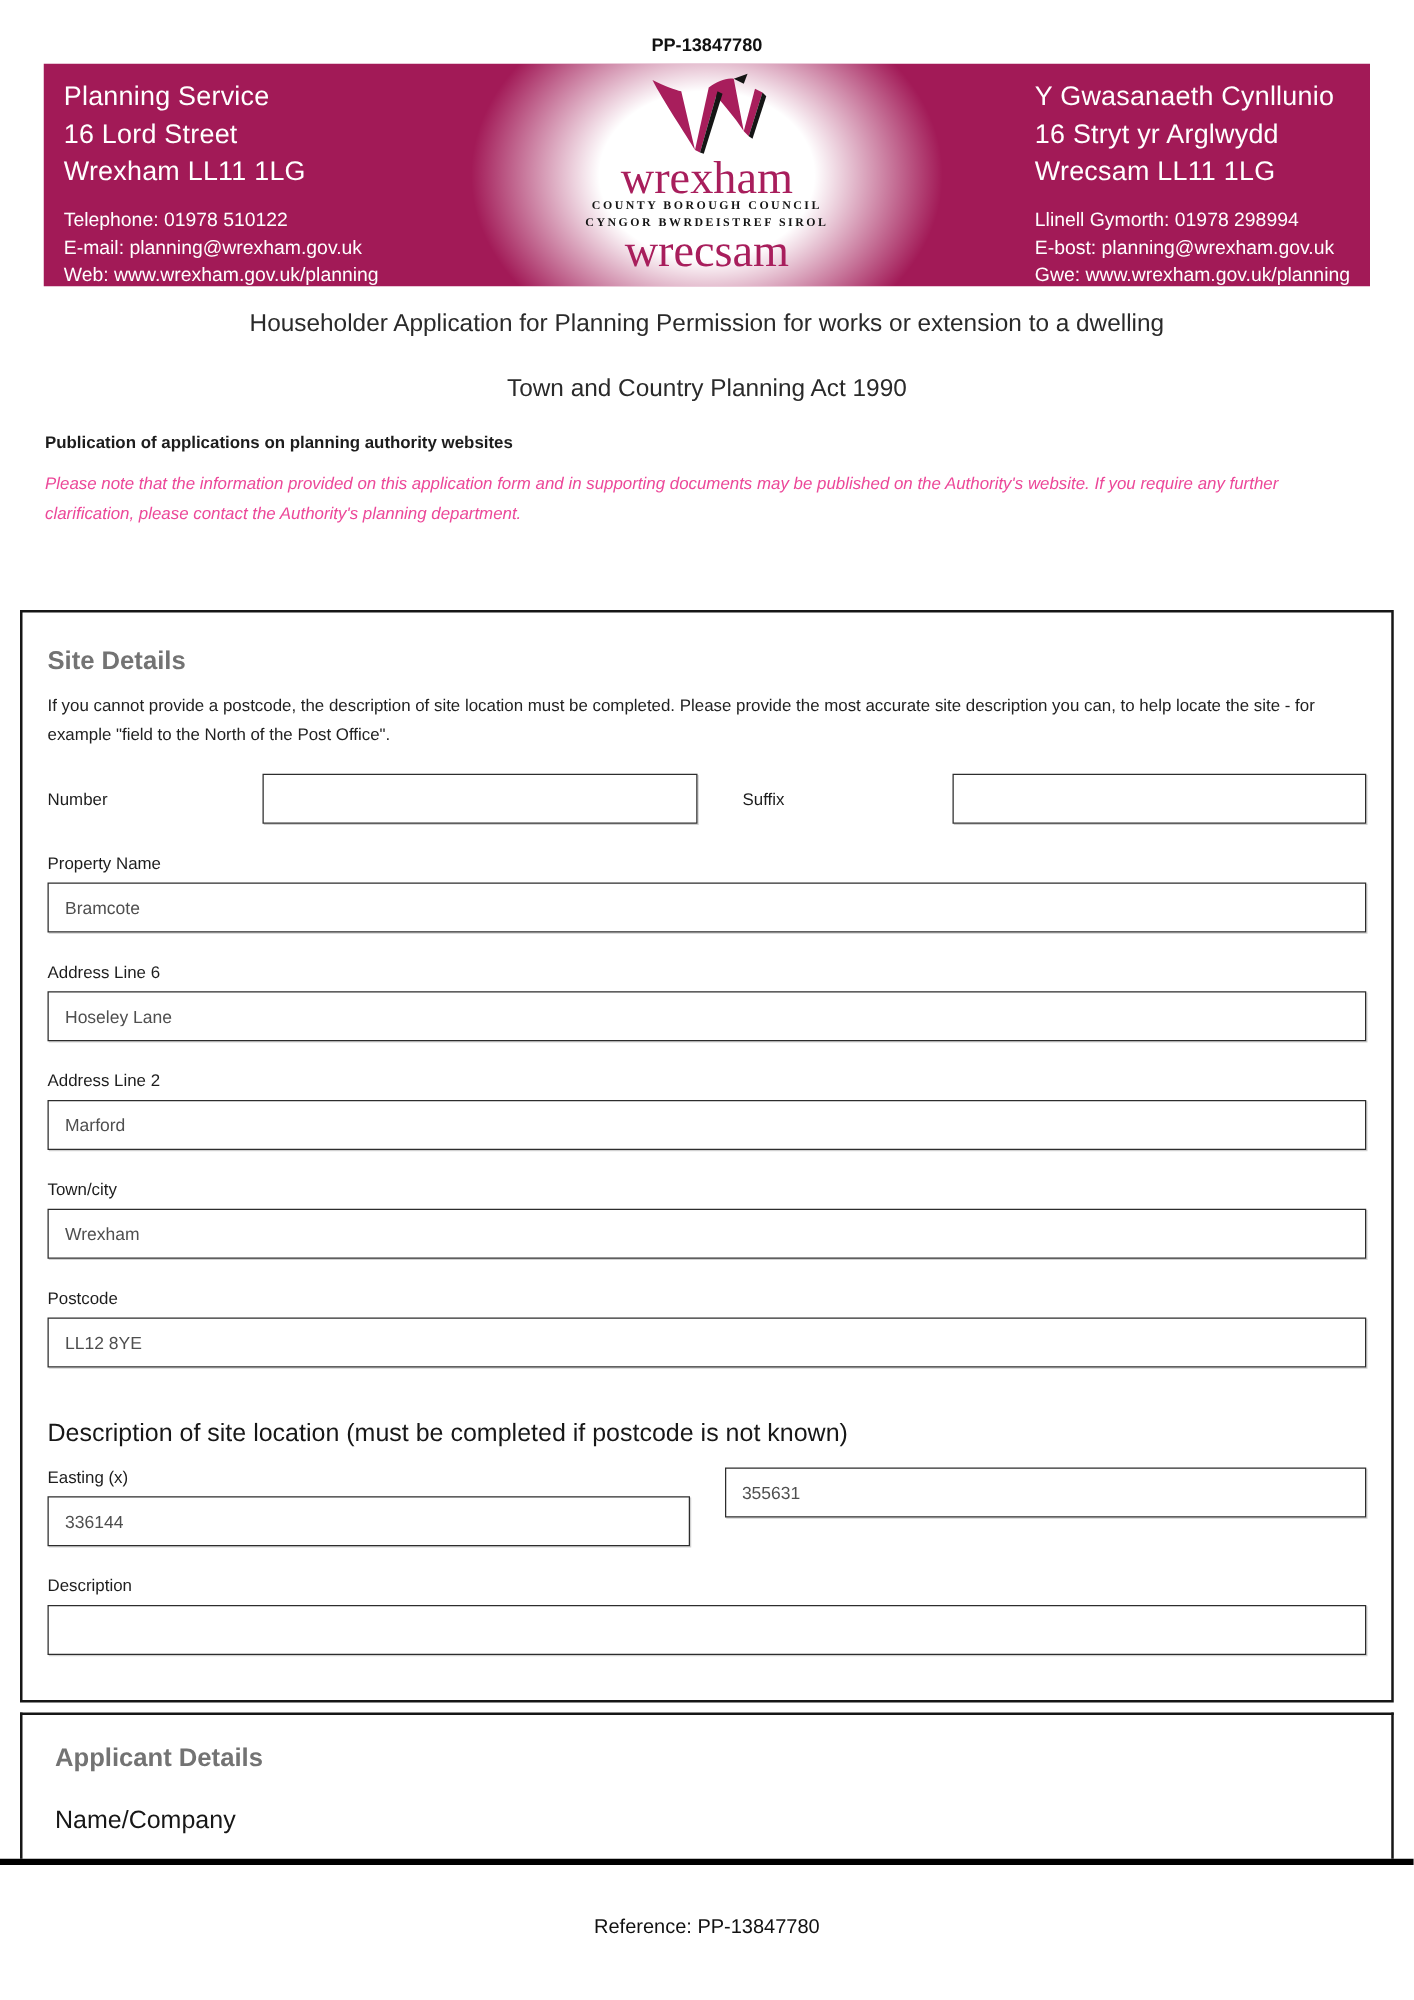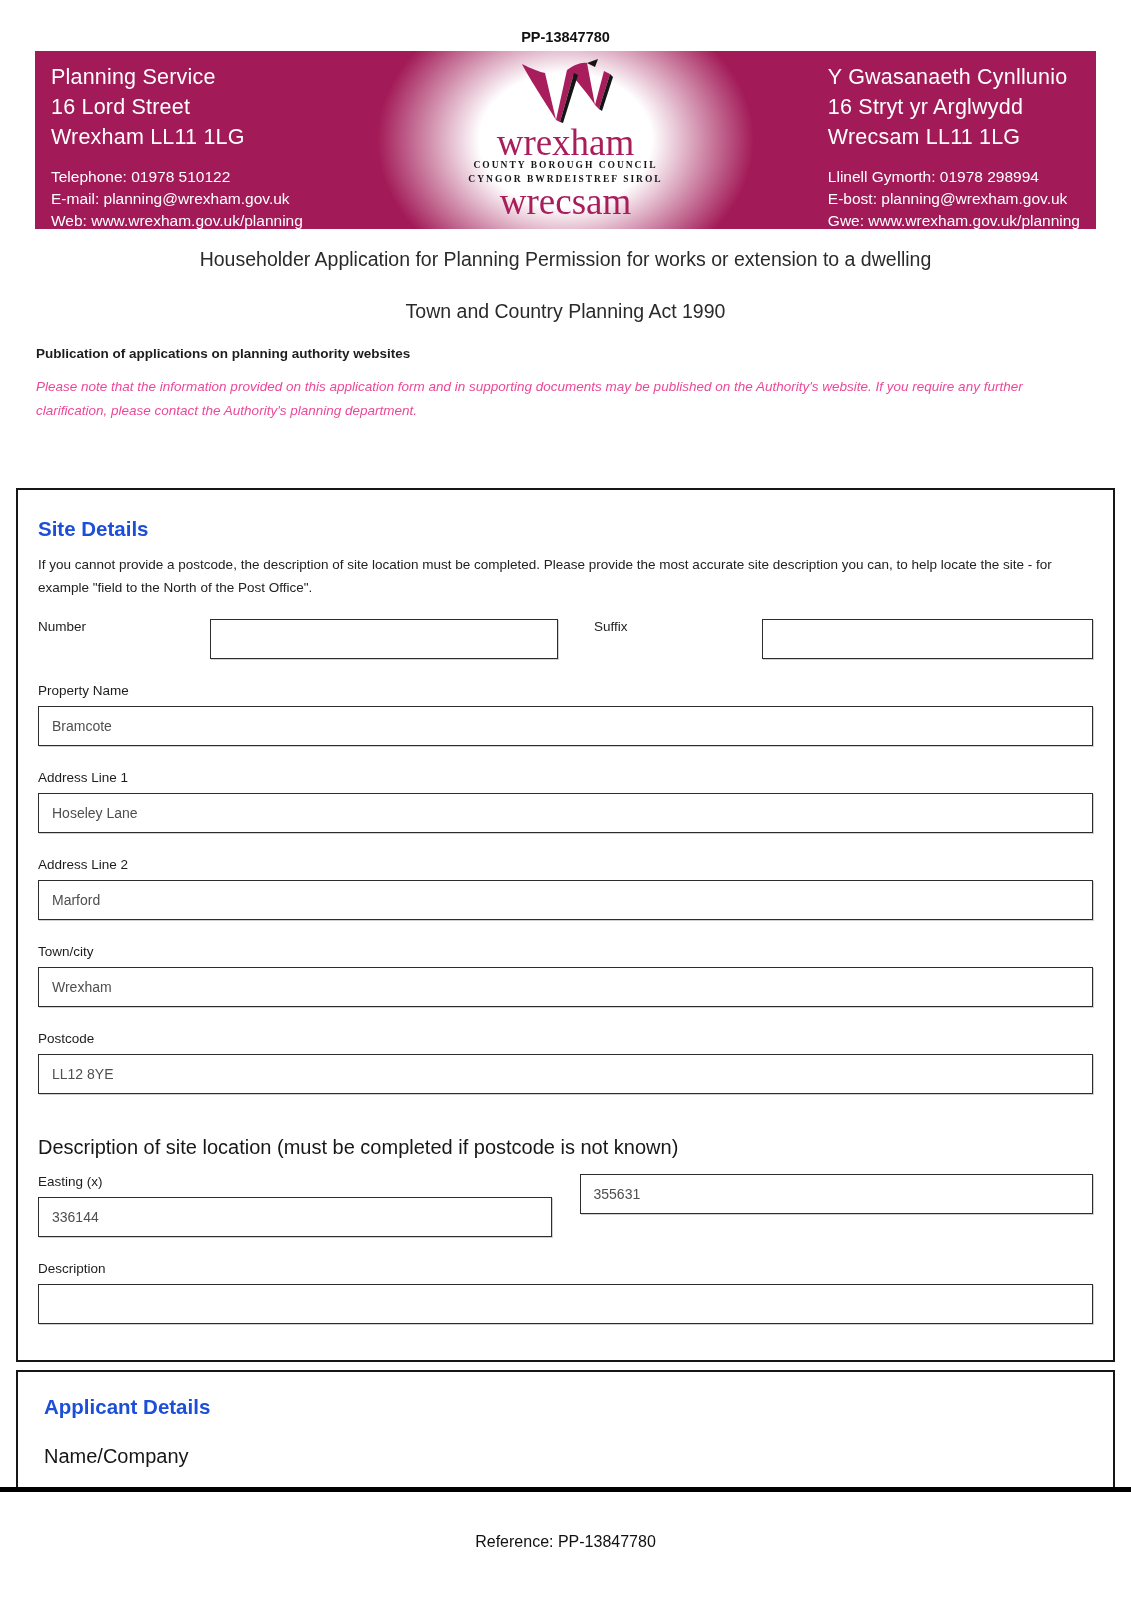--- a/index.html
+++ b/index.html
@@ -35,31 +35,31 @@
   .title{margin:17px 30px 0;text-align:center;font-size:19.5px;color:#2a2a2a;line-height:26px;}
   .subtitle{margin-top:26px;text-align:center;font-size:19.5px;color:#2a2a2a;line-height:26px;}
   .pub-heading{margin:21px 36px 0;font-size:13.5px;font-weight:bold;line-height:17px;}
   .pub-text{margin:13px 40px 0 36px;font-size:13.5px;line-height:24px;color:#ec4899;font-style:italic;}
 
   
   .panel{margin:0 16px;border:2px solid #161616;background:#fff;box-sizing:border-box;}
   .panel.site{margin-top:65px;padding:16px 20px 36px;}
   .panel.applicant{margin-top:8px;height:117px;border-bottom:none;
                    padding:12px 26px 0;overflow:hidden;}
-  .panel h2{margin:10px 0 0;font-size:20.5px;line-height:25px;color:#1d4ed8;}
+  .panel h2{margin:10px 0 0;font-size:20.5px;line-height:25px;color:#737373;}
   .site-intro{margin:12px 0 0;font-size:13.5px;line-height:23px;color:#222;}
   .lbl{font-size:13.5px;color:#1d1d1d;line-height:15px;}
 
   input.box{
     height:40px;border:1.5px solid #2d2d2d;background:#fff;border-radius:0;
     font-family:"Liberation Sans",sans-serif;font-size:14px;color:#4f4f4f;
     padding:0 13px;box-sizing:border-box;box-shadow:1px 1px 0 rgba(0,0,0,.18);
     outline:none;display:block;
   }
-  .row-number{display:flex;margin-top:20px;}
+  .row-number{display:flex;align-items:center;margin-top:20px;}
   .lbl-number{width:172px;}
   .input-number{width:348px;}
   .lbl-suffix{margin-left:36px;width:168px;}
   .input-suffix{flex:1;}
 
   .field{margin-top:24px;}
   .field .lbl{display:block;margin-bottom:8px;}
   .field input.box{width:100%;}
 
   .loc-heading{margin:40px 0 0;font-size:20px;font-weight:normal;line-height:26px;color:#171717;}
@@ -138,21 +138,21 @@
     <span class="lbl lbl-suffix">Suffix</span>
     <input class="box input-suffix" type="text" value="" style="">
   </div>
 
   <div class="field">
     <span class="lbl">Property Name</span>
     <input class="box" type="text" value="Bramcote" style="">
   </div>
 
   <div class="field">
-    <span class="lbl">Address Line 1</span>
+    <span class="lbl">Address Line 6</span>
     <input class="box" type="text" value="Hoseley Lane" style="">
   </div>
 
   <div class="field">
     <span class="lbl">Address Line 2</span>
     <input class="box" type="text" value="Marford" style="">
   </div>
 
   <div class="field">
     <span class="lbl">Town/city</span>

